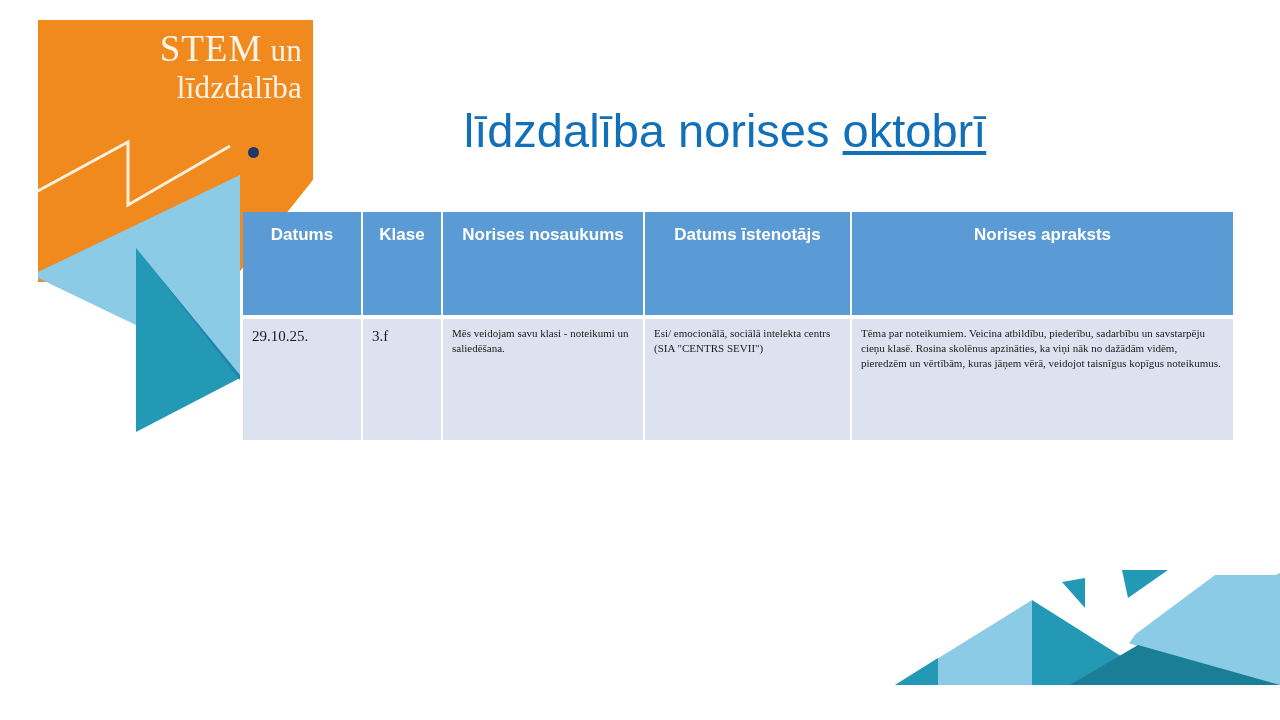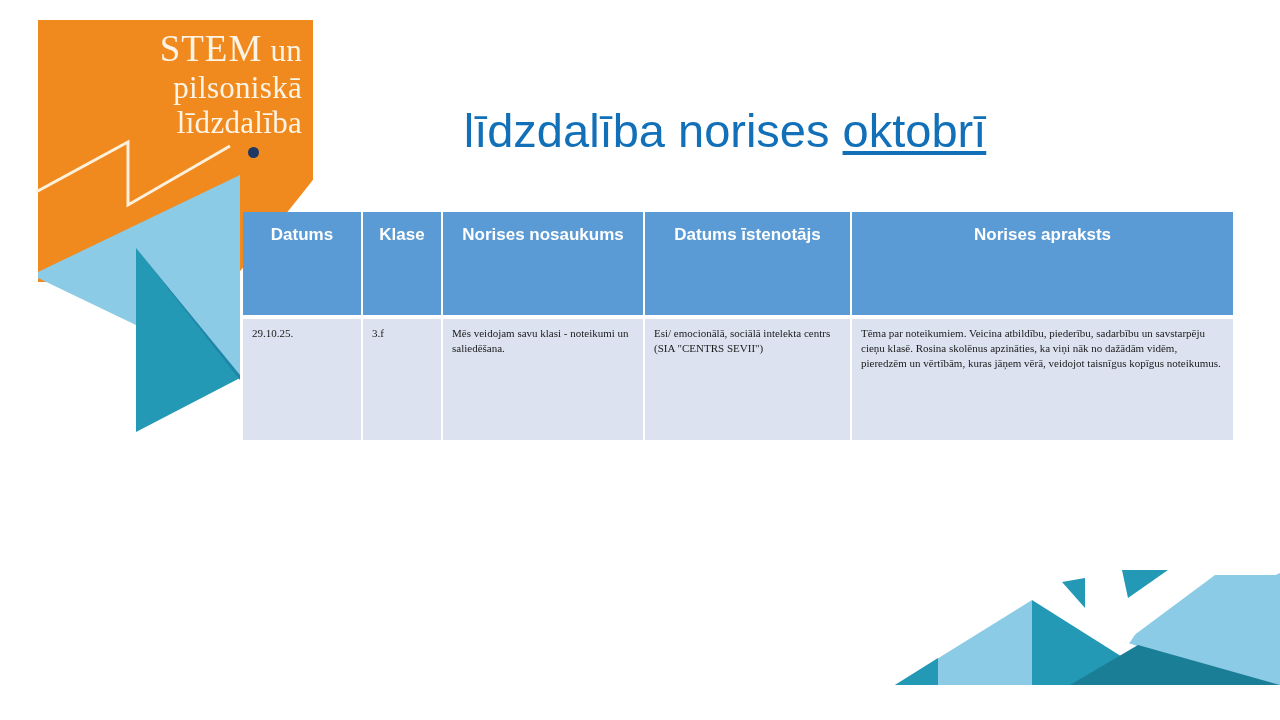--- a/index.html
+++ b/index.html
@@ -119,21 +119,21 @@
     border-right: 2px solid #ffffff;
   }
   #norises-table td:last-child { border-right: none; }
   #norises-table tbody tr { border-top: 3px solid #ffffff; }
   .col-datums  { width: 120px; }
   .col-klase   { width: 80px; }
   .col-nosauk  { width: 202px; }
   .col-istenot { width: 207px; }
   .col-apraksts{ width: 381px; }
   #norises-table td.c-datums,
-  #norises-table td.c-klase { font-size: 11px; }
+  #norises-table td.c-klase { font-size: 15px; }
 
   
   #norises-table .gap-row td {
     background: #ffffff;
     height: 4px;
     padding: 0;
     border: none;
   }
 
   
@@ -163,21 +163,20 @@
 
       <polygon fill="#8BCBE5" points="232,175 232,375 30,278 30,272"></polygon>
       <polygon fill="#8BCBE5" points="130,248 232,175 232,375 130,320"></polygon>
 
       <polygon fill="#2399B5" points="128,248 232,378 128,432"></polygon>
 
       <polygon fill="#1F86A8" points="128,248 232,375 232,380"></polygon>
     </svg>
     <div id="logo-text">
       <span class="l1"><span class="stem-word">STEM</span><span> un</span></span>
-      <span class="l2">pilsoniskā</span>
       <span class="l3">līdzdalība</span>
     </div>
   </div>
 
   <div id="title-bullet"></div>
 
   <h1 id="slide-title">
     <span class="t-line"><span>līdzdalība norises </span><span class="underlined">oktobrī</span></span>
   </h1>
 

